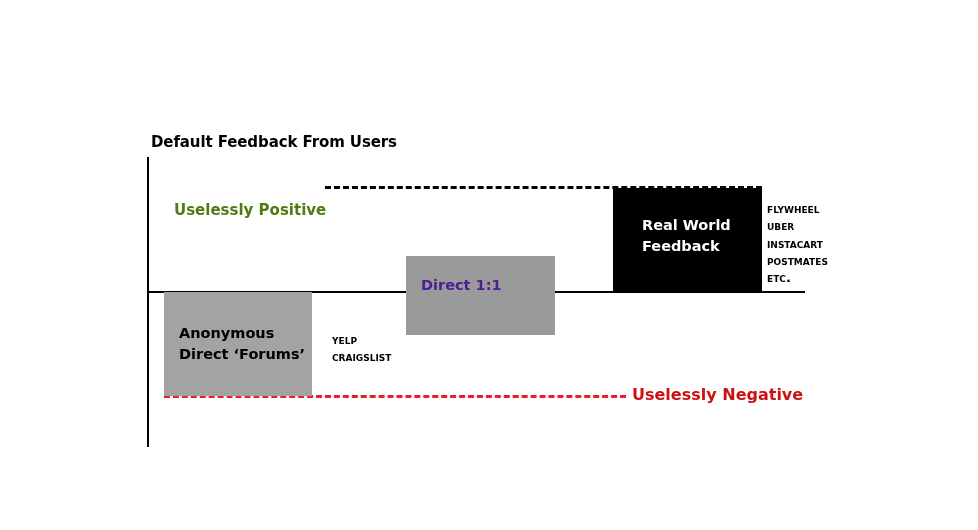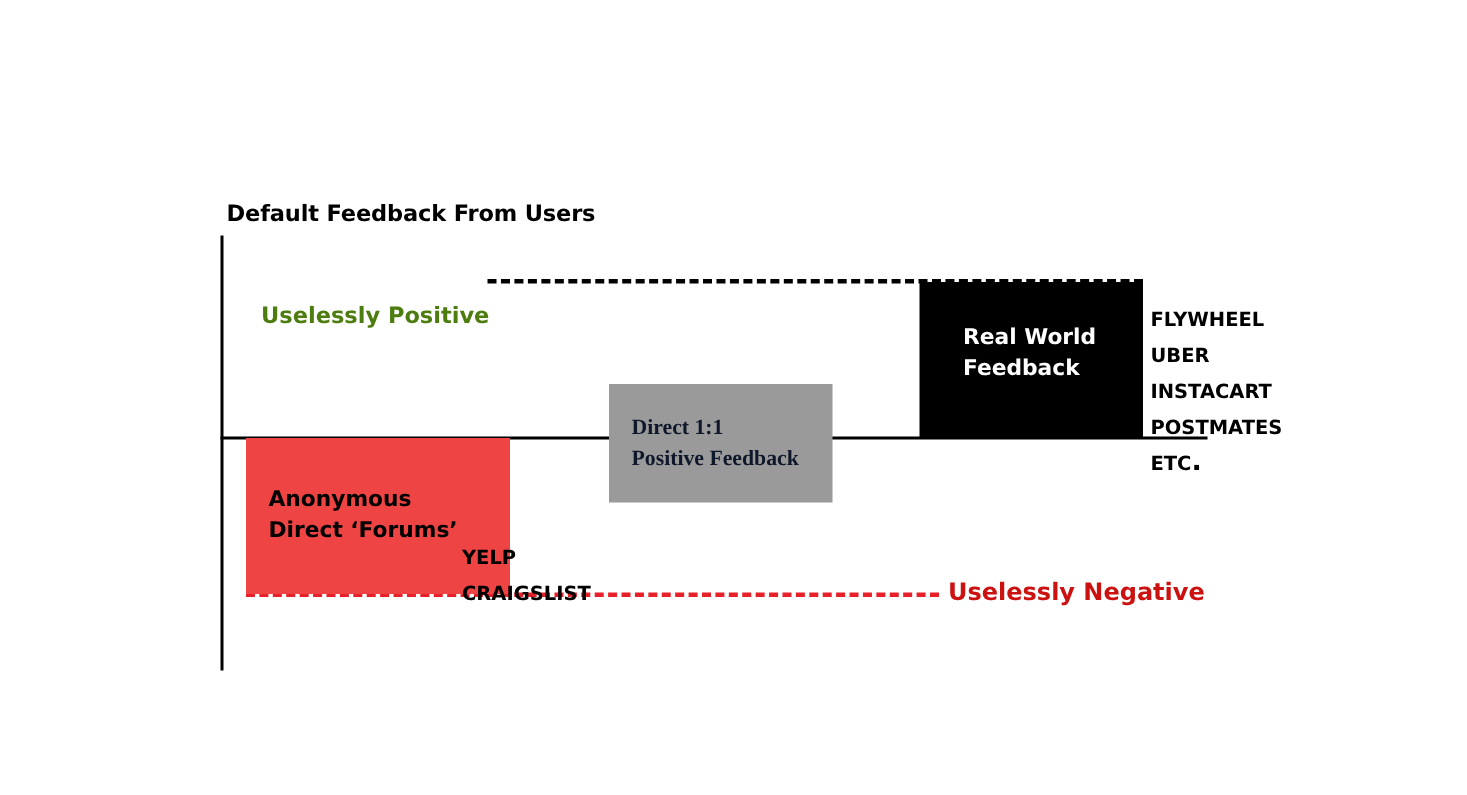--- a/index.html
+++ b/index.html
@@ -97,61 +97,61 @@
   .bar-text {
     font-size: 14.5px;
     font-weight: bold;
     line-height: 1.45;
     white-space: nowrap;
   }
 
   .bar-forums {
     left: 164px;
     top: 292px;
-    width: 176px;
+    width: 148px;
     height: 104px;
-    background: #ef4444;
+    background: #a3a3a3;
   }
   .bar-forums .bar-text { color: #000000; }
 
   .bar-direct {
     left: 406px;
     top: 256px;
     width: 149px;
     height: 79px;
     background: #9a9a9a;
     justify-content: flex-start;
     padding-top: 19px;
   }
-  .bar-direct .bar-text { color: #0f172a; font-family: Liberation Serif, serif; }
+  .bar-direct .bar-text { color: #4c1d95; }
 
   .bar-rws {
     left: 613px;
     top: 188px;
     width: 149px;
     height: 104px;
     background: #000000;
     justify-content: flex-start;
     padding-top: 27px;
     padding-left: 29px;
   }
   .bar-rws .bar-text { color: #ffffff; }
 
   
   .annot {
     position: absolute;
-    font-size: 18px;
+    font-size: 13px;
     font-weight: bold;
     font-variant: small-caps;
     text-transform: lowercase;
     line-height: 1.33;
     color: #000000;
     white-space: nowrap;
   }
-  .annot-forums { left: 308px; top: 331px; margin-top: 28px; }
+  .annot-forums { left: 332px; top: 331px; }
   .annot-rws    { left: 767px; top: 200px; }
 </style>
 </head>
 <body>
 
 <div id="canvas">
 
   <div class="chart-title">Default Feedback From Users</div>
 
   <div class="axis-v"></div>
@@ -163,21 +163,20 @@
   <div class="label-neg">Uselessly Negative</div>
   <div class="dash-neg"></div>
 
   <div class="bar bar-forums">
     <span class="bar-text">Anonymous</span>
     <span class="bar-text">Direct ‘Forums’</span>
   </div>
 
   <div class="bar bar-direct">
     <span class="bar-text">Direct 1:1</span>
-    <span class="bar-text">Positive Feedback</span>
   </div>
 
   <div class="bar bar-rws">
     <span class="bar-text">Real World</span>
     <span class="bar-text">Feedback</span>
   </div>
 
   <div class="annot annot-forums">Yelp<br>Craigslist</div>
   <div class="annot annot-rws">Flywheel<br>Uber<br>Instacart<br>Postmates<br>Etc.</div>
 

